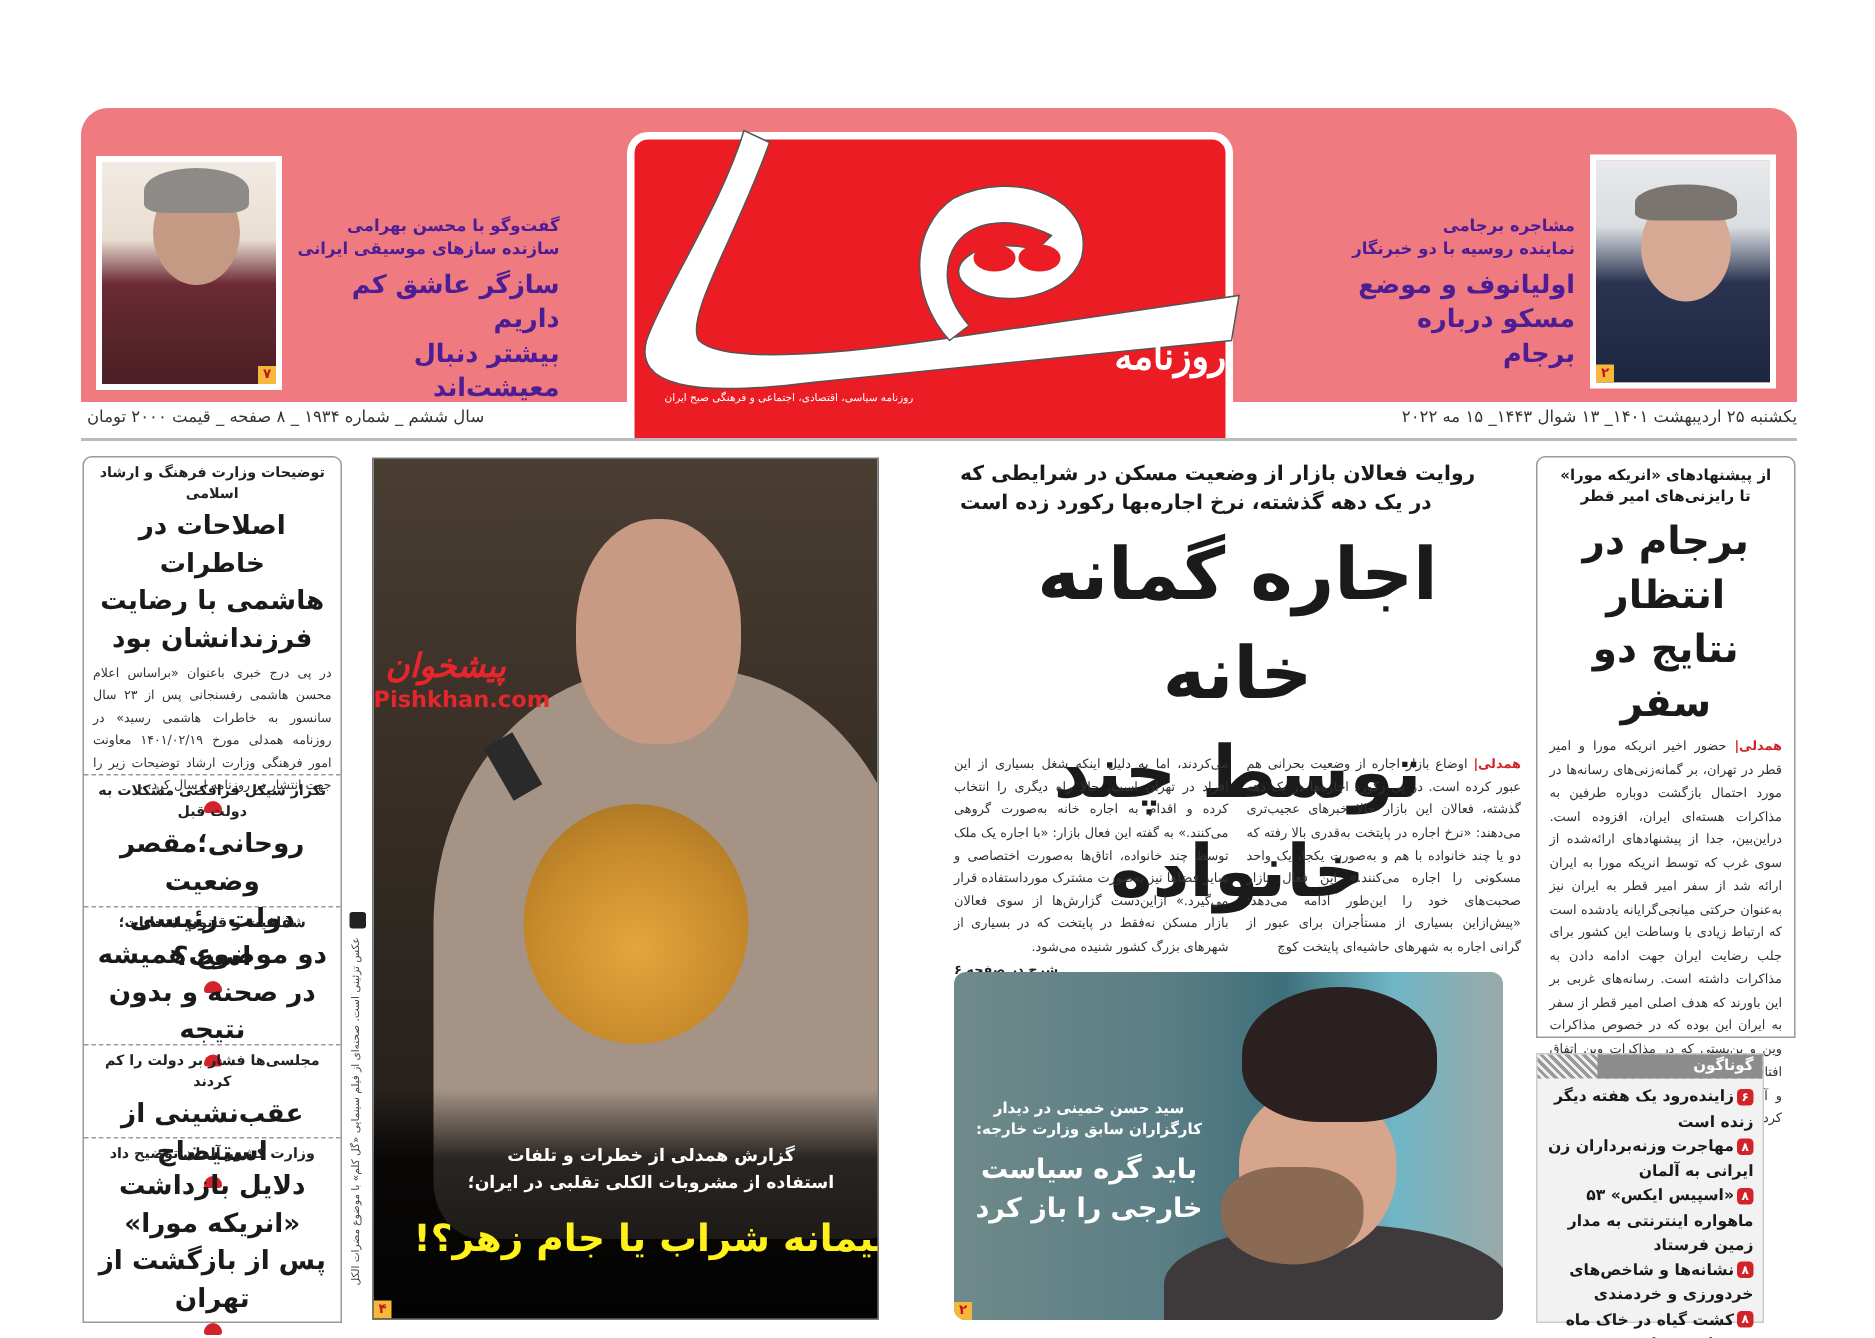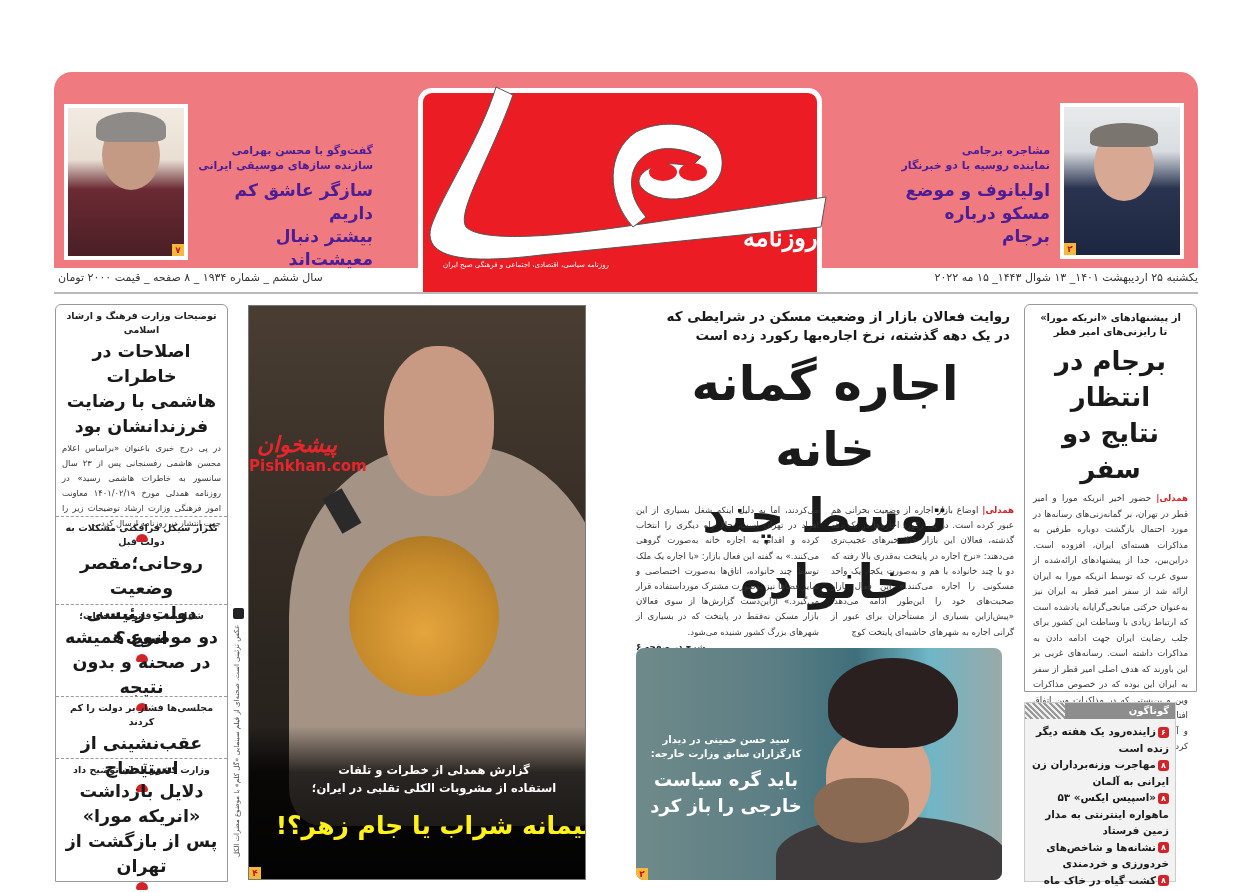--- a/index.html
+++ b/index.html
@@ -42,21 +42,21 @@
 
   
   .misc { position: absolute; left: 1024px; top: 702px; width: 152px; height: 180px; background: #f2f2f2; border: 1px solid #ccc; direction: rtl; }
   .misc-head { height: 16px; background: repeating-linear-gradient(45deg,#9a9a9a 0 2px,#eeeeee 2px 4px); position: relative; }
   .misc-head span { position: absolute; right: 0; top: 0; height: 16px; width: 110px; background: #8d8d8d; color: #fff; font-size: 10px; font-weight: bold; padding-right: 6px; line-height: 16px; }
   .misc ul { list-style: none; padding: 4px 6px; }
   .misc li { font-size: 10.4px; font-weight: bold; line-height: 16.5px; text-align: right; }
   .misc li .num { display: inline-block; width: 11px; height: 11px; background: #d2232a; color: #fff; border-radius: 3px; font-size: 8px; text-align: center; line-height: 11px; margin-left: 2px; vertical-align: middle; }
 
   
-  .main-kicker { position: absolute; left: 640px; top: 307px; width: 370px; text-align: right; font-size: 13.5px; font-weight: bold; line-height: 19px; direction: rtl; }
+  .main-kicker { position: absolute; left: 640px; top: 307px; width: 370px; text-align: left; font-size: 13.5px; font-weight: bold; line-height: 19px; direction: rtl; }
   .main-head { position: absolute; left: 636px; top: 350px; width: 378px; text-align: center; font-size: 48px; font-weight: bold; line-height: 66px; direction: rtl; letter-spacing: -1px; }
   .main-cols { position: absolute; left: 636px; top: 503px; width: 378px; height: 140px; display: flex; flex-direction: row; gap: 12px; direction: rtl; }
   .main-cols .col { flex: 1; font-size: 8.6px; line-height: 15.2px; text-align: justify; color: #333; }
   .more { font-weight: bold; color: #222; float: left; }
 
   .khom-photo { position: absolute; left: 636px; top: 648px; width: 366px; height: 232px; border-radius: 8px; overflow: hidden; background: linear-gradient(90deg,#6f8a8a 0%,#5a7d84 40%,#3e6f7b 60%,#6fb6c6 80%,#9aa9a8 100%); }
   .khom-photo .turban { position: absolute; left: 192px; top: 10px; width: 130px; height: 90px; background: #2b2020; border-radius: 50% 50% 40% 40%; }
   .khom-photo .face2 { position: absolute; left: 190px; top: 78px; width: 105px; height: 110px; background: #d6a58c; border-radius: 45% 45% 50% 50%; }
   .khom-photo .beard { position: absolute; left: 178px; top: 130px; width: 95px; height: 65px; background: #8a6a52; border-radius: 40% 40% 50% 50%; }
   .khom-photo .robe { position: absolute; left: 140px; top: 168px; width: 230px; height: 80px; background: #3e3a3c; border-radius: 50% 50% 0 0; }

